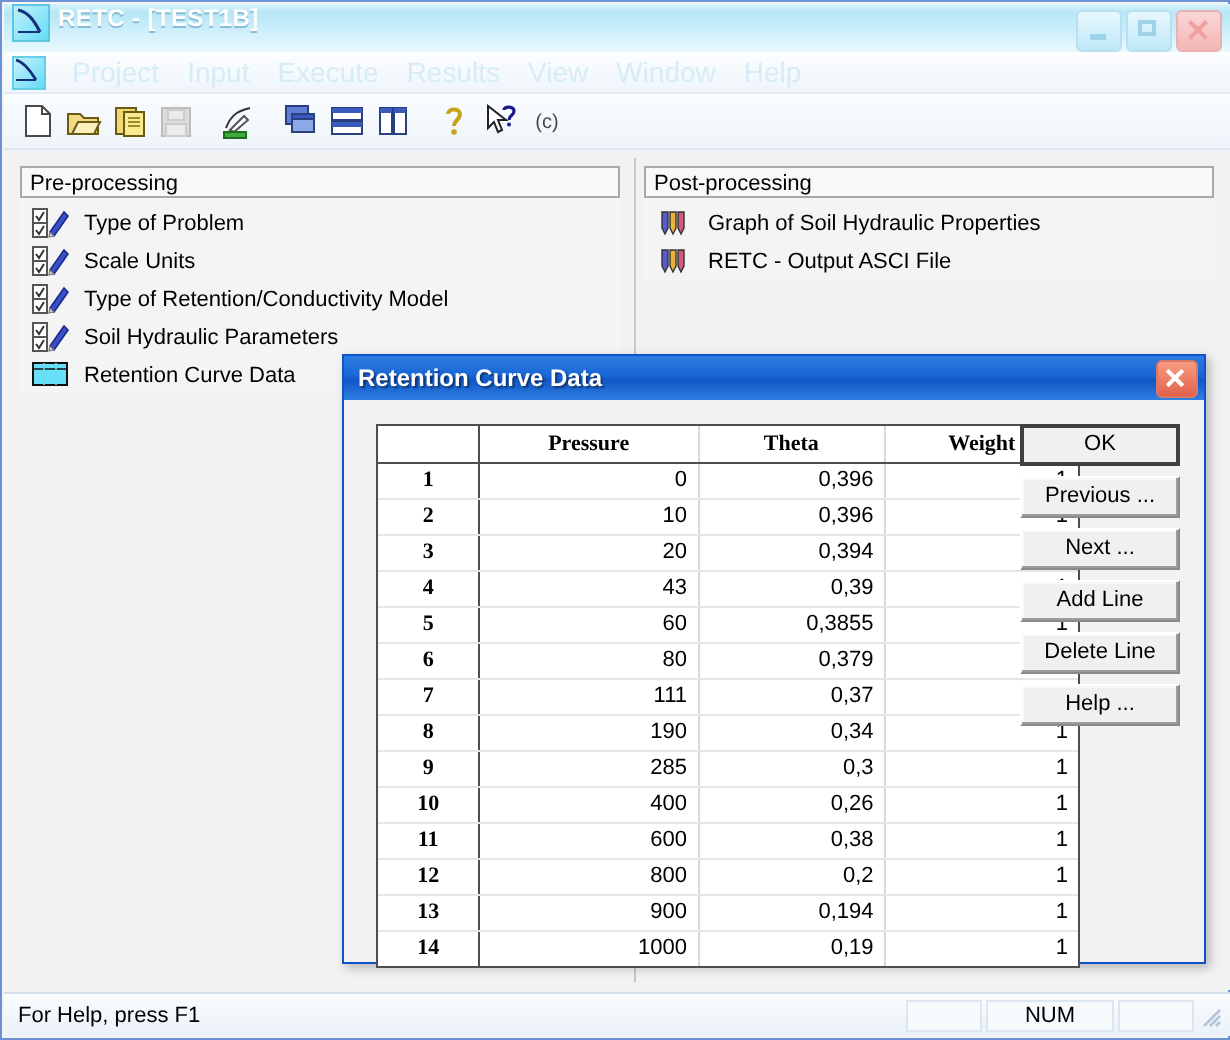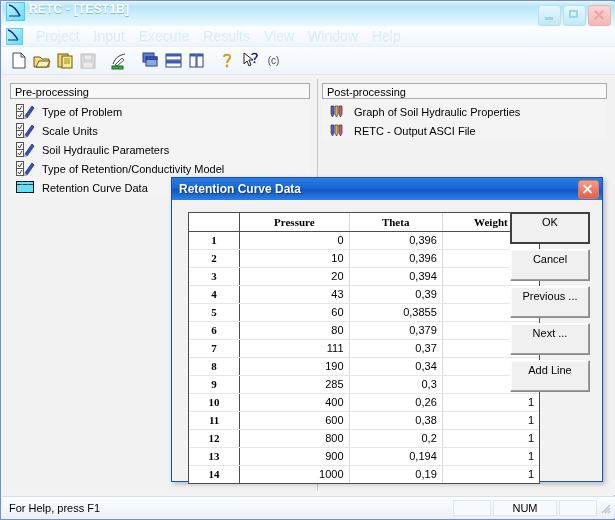--- a/index.html
+++ b/index.html
@@ -181,21 +181,21 @@
   table.g td.num{text-align:right;}
   table.g td.c-p{width:95px;}
   table.g td.c-t{width:81px;}
   table.g td.c-w{width:84px;border-right:none;}
   table.g th.c-w{border-right:none;}
   table.g tbody tr:last-child td{border-bottom:none;}
 
   
   .dlg-btns{position:absolute;left:338px;top:12px;width:80px;}
   .dbtn{
-    display:block;width:80px;height:32px;margin-bottom:5px;
+    display:block;width:80px;height:21px;margin-bottom:5px;
     font-family:"Liberation Sans","DejaVu Sans",sans-serif;
     font-size:11px;color:#000;
     background:#f0f0f0;
     border:1px solid #8a8a8a;
     border-top-color:#ffffff;border-left-color:#ffffff;
     box-shadow:inset -1px -1px 0 #9c9c9c, inset 1px 1px 0 #fafafa;
     box-sizing:border-box;text-align:center;line-height:19px;
   }
   .dbtn.default{
     border:2px solid #404040;line-height:17px;
@@ -379,35 +379,35 @@
           <span class="ic">
             <svg width="20" height="15" viewBox="0 0 20 15">
               <rect x="0.5" y="0.5" width="7" height="7" fill="#fff" stroke="#555"></rect>
               <path d="M2 4 L3.5 6 L6 2" stroke="#333" stroke-width="1" fill="none"></path>
               <rect x="0.5" y="7.5" width="7" height="7" fill="#fff" stroke="#555"></rect>
               <path d="M2 11 L3.5 13 L6 9" stroke="#333" stroke-width="1" fill="none"></path>
               <path d="M9 12 L16 2 L18 4 L11 14 Z" fill="#3b4fc8" stroke="#1a2a8a" stroke-width="0.8"></path>
               <path d="M9 12 L11 14 L8.5 14.5 Z" fill="#dcdcdc" stroke="#777" stroke-width="0.6"></path>
             </svg>
           </span>
-          <span class="lbl">Soil Hydraulic Parameters</span>
+          <span class="lbl">Type of Retention/Conductivity Model</span>
         </div>
 
         <div class="li">
           <span class="ic">
             <svg width="20" height="15" viewBox="0 0 20 15">
               <rect x="0.5" y="0.5" width="7" height="7" fill="#fff" stroke="#555"></rect>
               <path d="M2 4 L3.5 6 L6 2" stroke="#333" stroke-width="1" fill="none"></path>
               <rect x="0.5" y="7.5" width="7" height="7" fill="#fff" stroke="#555"></rect>
               <path d="M2 11 L3.5 13 L6 9" stroke="#333" stroke-width="1" fill="none"></path>
               <path d="M9 12 L16 2 L18 4 L11 14 Z" fill="#3b4fc8" stroke="#1a2a8a" stroke-width="0.8"></path>
               <path d="M9 12 L11 14 L8.5 14.5 Z" fill="#dcdcdc" stroke="#777" stroke-width="0.6"></path>
             </svg>
           </span>
-          <span class="lbl">Type of Retention/Conductivity Model</span>
+          <span class="lbl">Soil Hydraulic Parameters</span>
         </div>
 
         <div class="li">
           <span class="ic">
             <svg width="20" height="15" viewBox="0 0 20 15">
               <rect x="0.5" y="1.5" width="17" height="11" fill="#66e0f7" stroke="#111"></rect>
               <path d="M0.5 4.5 H17.5" stroke="#111" stroke-width="0.8"></path>
               <path d="M6 1.5 V12.5 M12 1.5 V12.5" stroke="#6fd8ee" stroke-width="0.8"></path>
             </svg>
           </span>
@@ -554,24 +554,25 @@
                 <td class="c-p num">1000</td>
                 <td class="c-t num">0,19</td>
                 <td class="c-w num">1</td>
               </tr>
           </tbody>
         </table>
       </div>
 
       <div class="dlg-btns">
         <div class="dbtn default">OK</div>
-        <div class="dbtn">Cancel</div>
         <div class="dbtn">Previous ...</div>
         <div class="dbtn">Next ...</div>
         <div class="dbtn">Add Line</div>
+        <div class="dbtn">Delete Line</div>
+        <div class="dbtn">Help ...</div>
       </div>
 
     </div>
   </div>
 
   <div class="statusbar">
     <div class="sb-cell sb-main">For Help, press F1</div>
     <div class="sb-cell sb-sm"></div>
     <div class="sb-cell sb-num">NUM</div>
     <div class="sb-cell sb-sm"></div>

